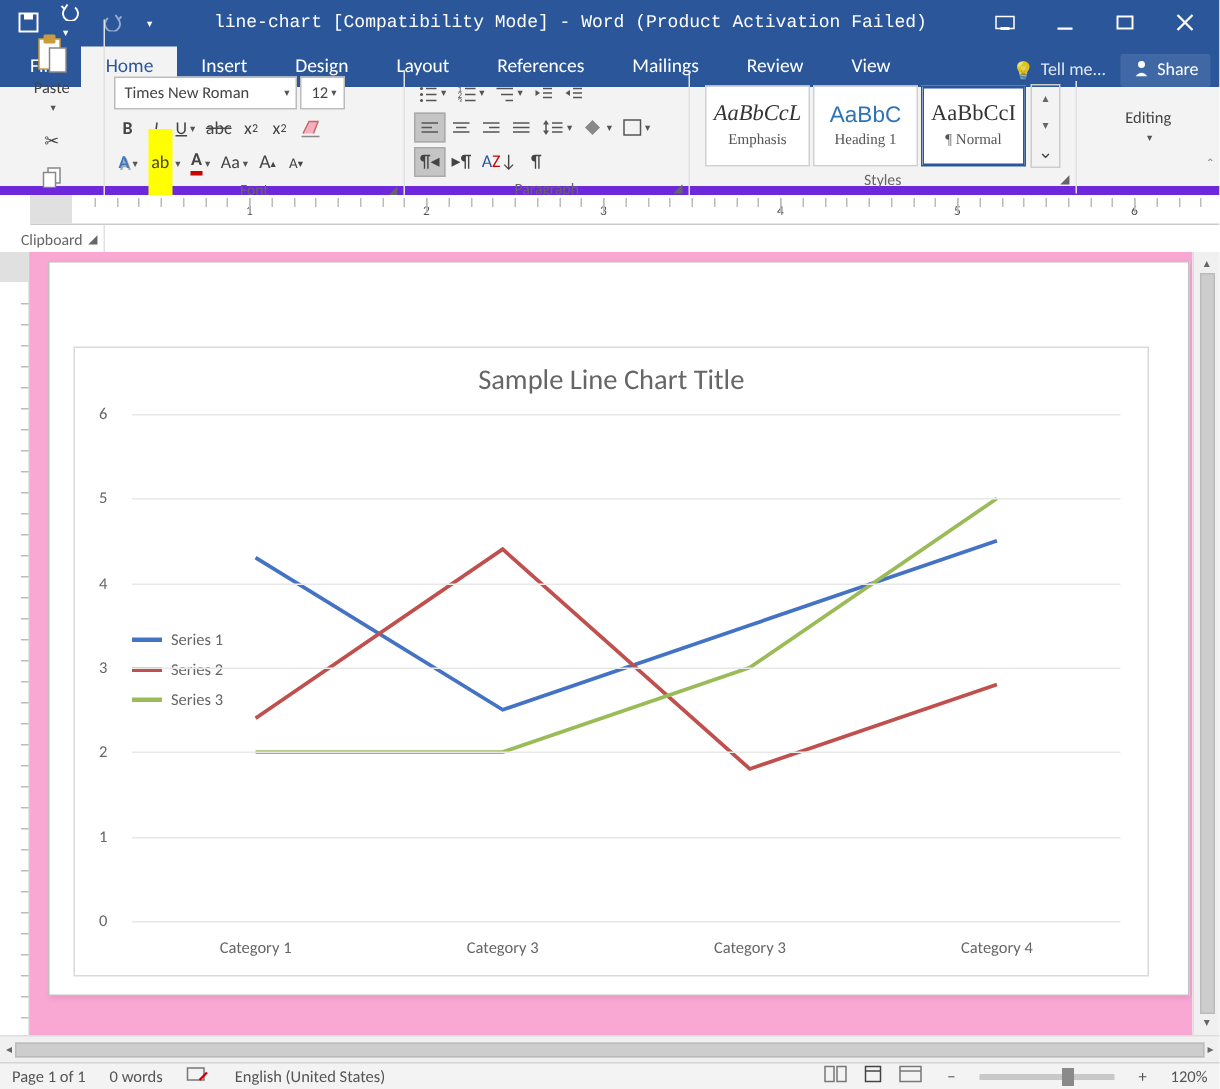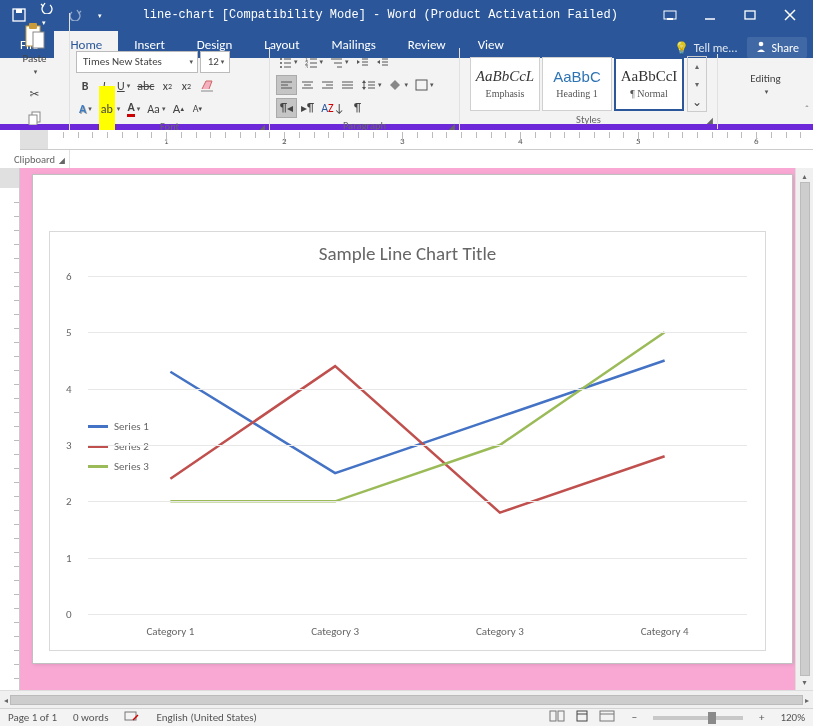--- a/index.html
+++ b/index.html
@@ -133,20 +133,21 @@
       </span>
   </div>
 </div>
 
 <div class="tabs">
   <div class="tab">File</div>
   <div class="tab active">Home</div>
   <div class="tab">Insert</div>
   <div class="tab">Design</div>
   <div class="tab">Layout</div>
+  <div class="tab">References</div>
   <div class="tab">Mailings</div>
   <div class="tab">Review</div>
   <div class="tab">View</div>
   <div class="tabs-right">
     <div class="tell-me">
       <span>💡</span>
       <span>Tell me...</span>
     </div>
     <div class="share-btn">
       <span><svg width="12" height="12">
@@ -187,21 +188,21 @@
           </span>
       </div>
     </div>
     <div class="rg-label"><span>Clipboard</span><span class="dlg-launch">◢</span></div>
   </div>
 
   <div class="rgroup" style="width:200px">
     <div class="rg-body" style="flex-direction:column;align-items:flex-start;gap:3px;padding-top:4px">
       <div style="display:flex;gap:2px">
         <div class="font-box font-name">
-            <span>Times New States</span>
+            <span>Times New Roman</span>
             <span class="drop" style="margin-left:auto">▾</span>
           </div>
         <div class="font-box font-size">
             <span>12</span>
             <span class="drop">▾</span>
           </div>
       </div>
       <div style="display:flex;gap:1px">
         <span class="btn">
             <b>B</b>

